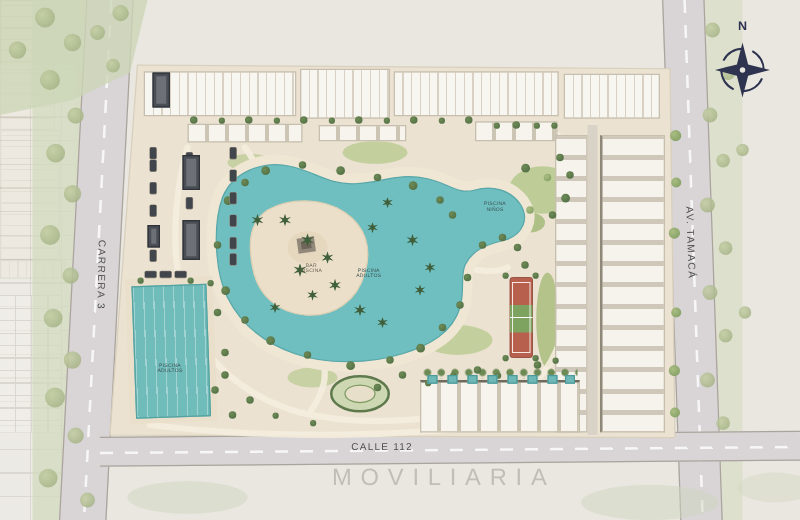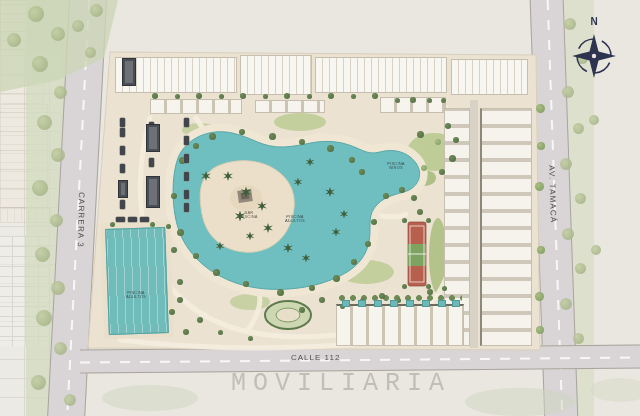--- a/index.html
+++ b/index.html
@@ -76,22 +76,22 @@
   
   .tiny-label{position:absolute;font-size:7px;line-height:1.15;color:#3e5356;
     text-align:center;white-space:pre-line;letter-spacing:.3px;
     transform:translate(-50%,-50%) scale(.58);transform-origin:center;}
   .tiny-label.on-sand{color:#6b6354;}
 
   
   .compass{position:absolute;left:563px;top:18px;width:62px;height:66px;}
   .compass .n{position:absolute;left:50%;top:-2px;transform:translateX(-50%);
     font-size:10px;font-weight:bold;color:#2e3350;}
-  .watermark{position:absolute;left:341px;top:383px;transform:translate(-50%,-50%);
-    font-family:Liberation Mono, monospace;font-size:25px;letter-spacing:7px;
+  .watermark{position:absolute;left:355px;top:383px;transform:translate(-50%,-50%);
+    font-family:Liberation Sans, sans-serif;font-size:19px;letter-spacing:7px;
     color:rgba(110,108,95,.33);white-space:nowrap;}
   svg{display:block;}
   .layer{position:absolute;left:0;top:0;}
 </style>
 </head>
 <body>
 
 <div class="stage">
 
   <div class="city-left"></div>
@@ -338,21 +338,21 @@
 PISCINA</div>
   <div class="tiny-label" style="left:295px;top:219px">PISCINA
 ADULTOS</div>
   <div class="tiny-label" style="left:396px;top:166px">PISCINA
 NIÑOS</div>
   <div class="tiny-label" style="left:136px;top:295px">PISCINA
 ADULTOS</div>
 
   <div class="street-label rot-cw" style="left:86px;top:192px">CARRERA 3</div>
   <div class="street-label rot-ccw" style="left:556px;top:165px">AV. TAMACÁ</div>
-  <div class="street-label" style="left:291px;top:353px;letter-spacing:1px">CALLE 112</div>
+  <div class="street-label" style="left:281px;top:353px;letter-spacing:1px">CALLE 112</div>
 
   <div class="compass">
     <span class="n">N</span>
     <svg width="62" height="66" viewBox="0 0 62 66">
       <circle cx="31" cy="38" r="17" fill="none" stroke="#2e3350" stroke-width="1.6" stroke-dasharray="19 8" transform="rotate(23 31 38)"></circle>
       <path d="M31,16 L35.5,33.5 L53,38 L35.5,42.5 L31,60 L26.5,42.5 L9,38 L26.5,33.5 Z" fill="#2e3350"></path>
       <circle cx="31" cy="38" r="2.2" fill="#e9e7e0"></circle>
     </svg>
   </div>
 

